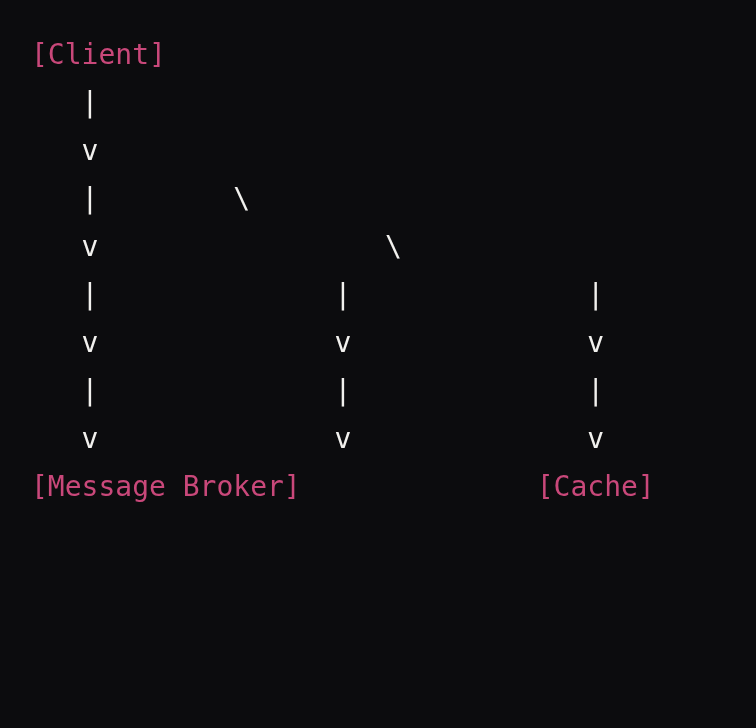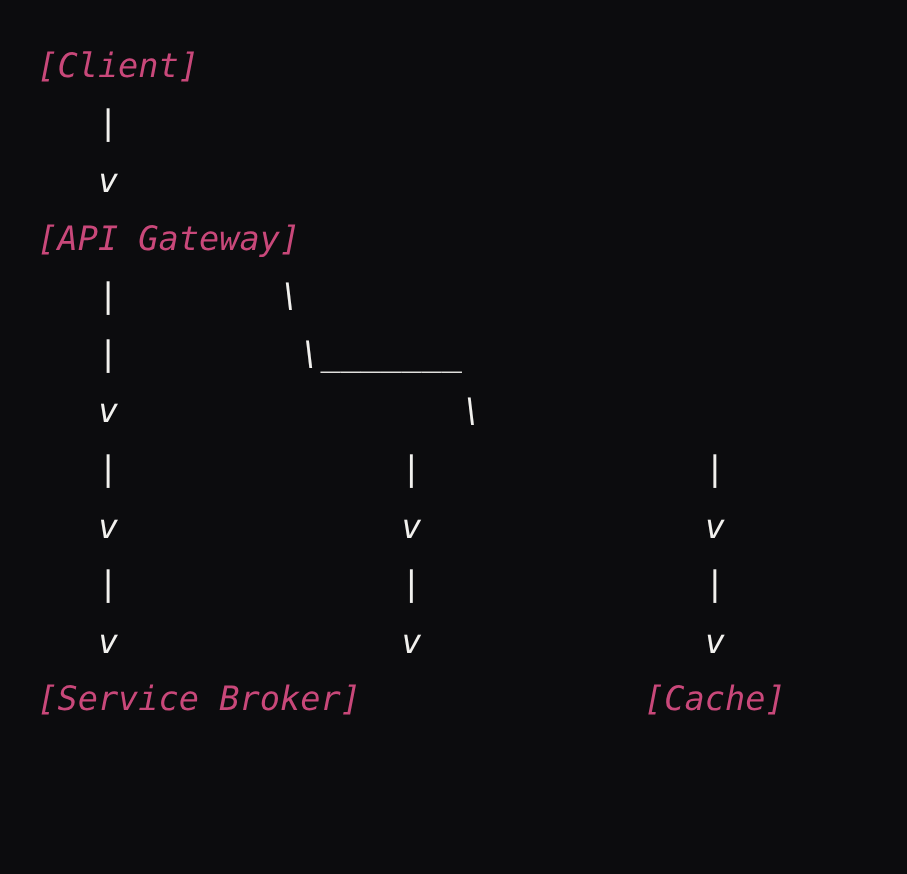--- a/index.html
+++ b/index.html
@@ -23,38 +23,35 @@
     padding: 31px 0 0 31px;
     background: #0c0c0e;
     font-family: "DejaVu Sans Mono", "Liberation Mono", monospace;
     font-size: 28px;
     line-height: 48px;
     letter-spacing: 0;
   }
   .line {
     height: 48px;
     white-space: pre;
-    font-style: italic;
   }
   .line span.node {
     color: #c9487a;
   }
   .line span.connector {
     color: #f2f1ee;
   }
 </style>
 </head>
 <body>
 
 <div class="terminal">
   <div class="line"><span class="node">[Client]</span></div>
   <div class="line"><span class="connector">   |</span></div>
   <div class="line"><span class="connector">   v</span></div>
-  <div class="line"><span class="node">[API Gateway]</span></div>
   <div class="line"><span class="connector">   |        \</span></div>
-  <div class="line"><span class="connector">   |         \_______</span></div>
   <div class="line"><span class="connector">   v                 \</span></div>
   <div class="line"><span class="connector">   |              |              |</span></div>
   <div class="line"><span class="connector">   v              v              v</span></div>
   <div class="line"><span class="connector">   |              |              |</span></div>
   <div class="line"><span class="connector">   v              v              v</span></div>
-  <div class="line"><span class="node">[Service Broker]              [Cache]</span></div>
+  <div class="line"><span class="node">[Message Broker]              [Cache]</span></div>
 </div>
 
 </body></html>

